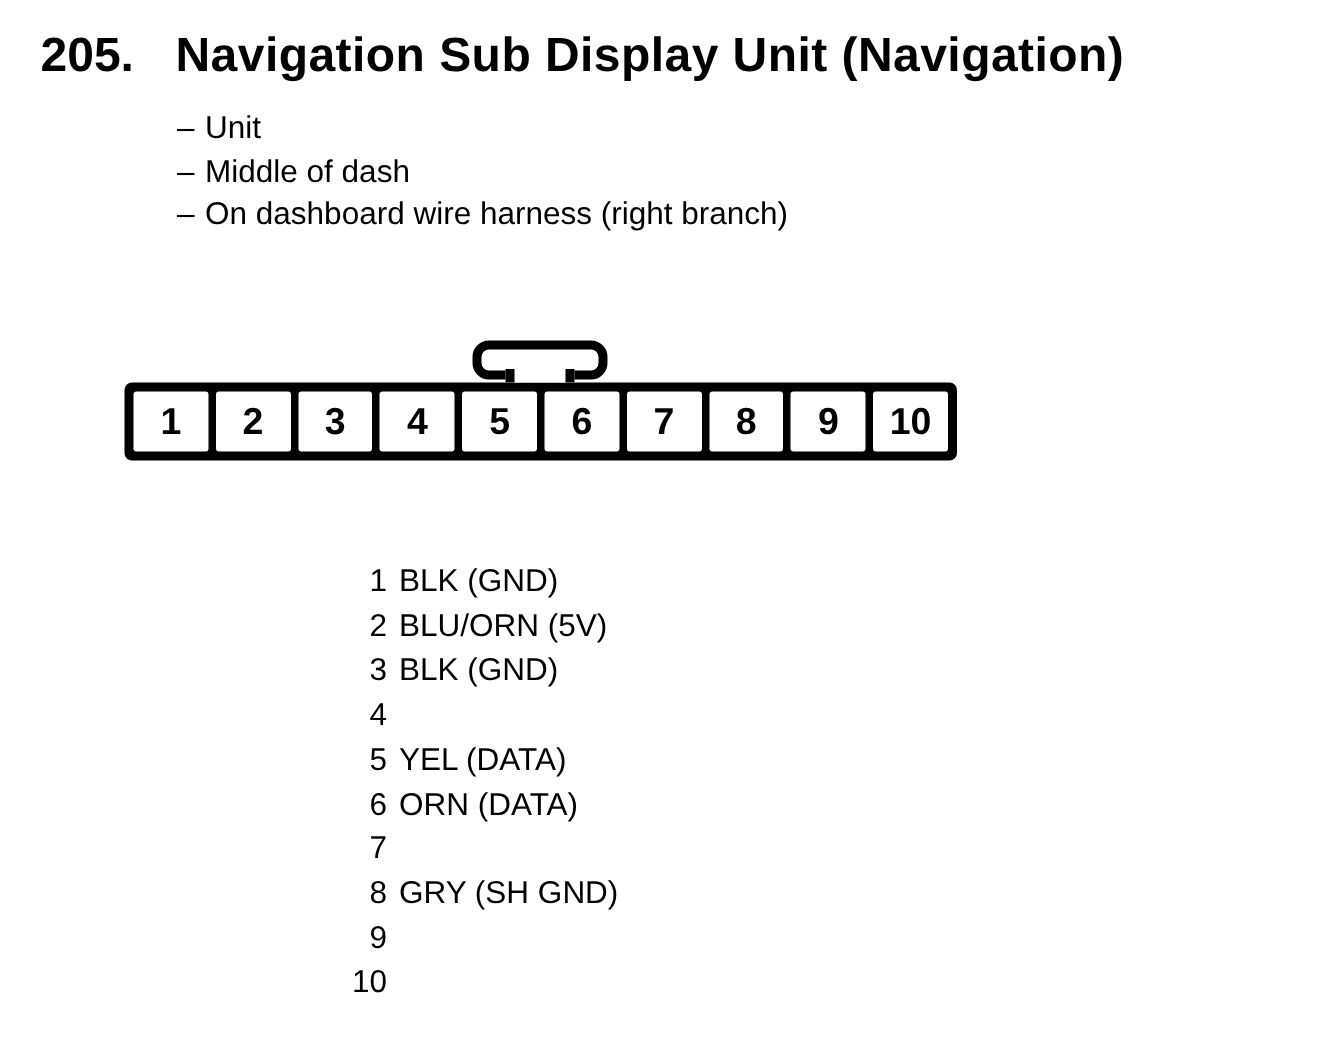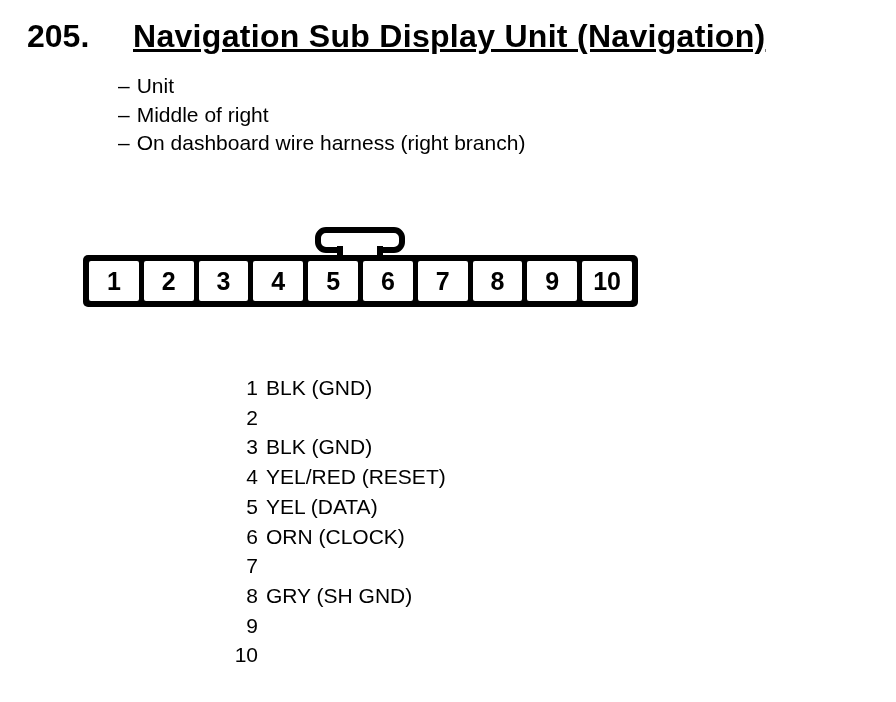--- a/index.html
+++ b/index.html
@@ -17,35 +17,33 @@
     overflow: hidden;
   }
 
   
   .title-row {
     position: absolute;
     left: 27px;
     top: 18px;
     display: flex;
     align-items: baseline;
-    gap: 16px;
   }
   .title-num {
     font-weight: bold;
     font-size: 32px;
     width: 90px;
     flex: 0 0 90px;
   }
   .title-text {
     font-weight: bold;
     font-size: 32px;
     margin: 0;
     white-space: nowrap;
     letter-spacing: 0.3px;
-    text-decoration: underline;
   }
 
   
   .details {
     position: absolute;
     left: 118px;
     top: 72px;
     margin: 0;
     padding: 0;
     list-style: none;
@@ -130,21 +128,21 @@
     <h1 class="title-text">Navigation Sub Display Unit (Navigation)</h1>
   </header>
 
   <ul class="details">
     <li class="detail-item">
       <span class="dash">–</span>
       <span>Unit</span>
     </li>
     <li class="detail-item">
       <span class="dash">–</span>
-      <span>Middle of right</span>
+      <span>Middle of dash</span>
     </li>
     <li class="detail-item">
       <span class="dash">–</span>
       <span>On dashboard wire harness (right branch)</span>
     </li>
   </ul>
 
   <div class="tab-bar"></div>
   <div class="tab-stem"></div>
 
@@ -181,36 +179,36 @@
       </div>
   </div>
 
   <div class="pinout">
     <div class="pin-row">
       <span class="pin-num">1</span>
       <span class="pin-wire">BLK (GND)</span>
     </div>
     <div class="pin-row">
       <span class="pin-num">2</span>
+      <span class="pin-wire">BLU/ORN (5V)</span>
     </div>
     <div class="pin-row">
       <span class="pin-num">3</span>
       <span class="pin-wire">BLK (GND)</span>
     </div>
     <div class="pin-row">
       <span class="pin-num">4</span>
-      <span class="pin-wire">YEL/RED (RESET)</span>
     </div>
     <div class="pin-row">
       <span class="pin-num">5</span>
       <span class="pin-wire">YEL (DATA)</span>
     </div>
     <div class="pin-row">
       <span class="pin-num">6</span>
-      <span class="pin-wire">ORN (CLOCK)</span>
+      <span class="pin-wire">ORN (DATA)</span>
     </div>
     <div class="pin-row">
       <span class="pin-num">7</span>
     </div>
     <div class="pin-row">
       <span class="pin-num">8</span>
       <span class="pin-wire">GRY (SH GND)</span>
     </div>
     <div class="pin-row">
       <span class="pin-num">9</span>

